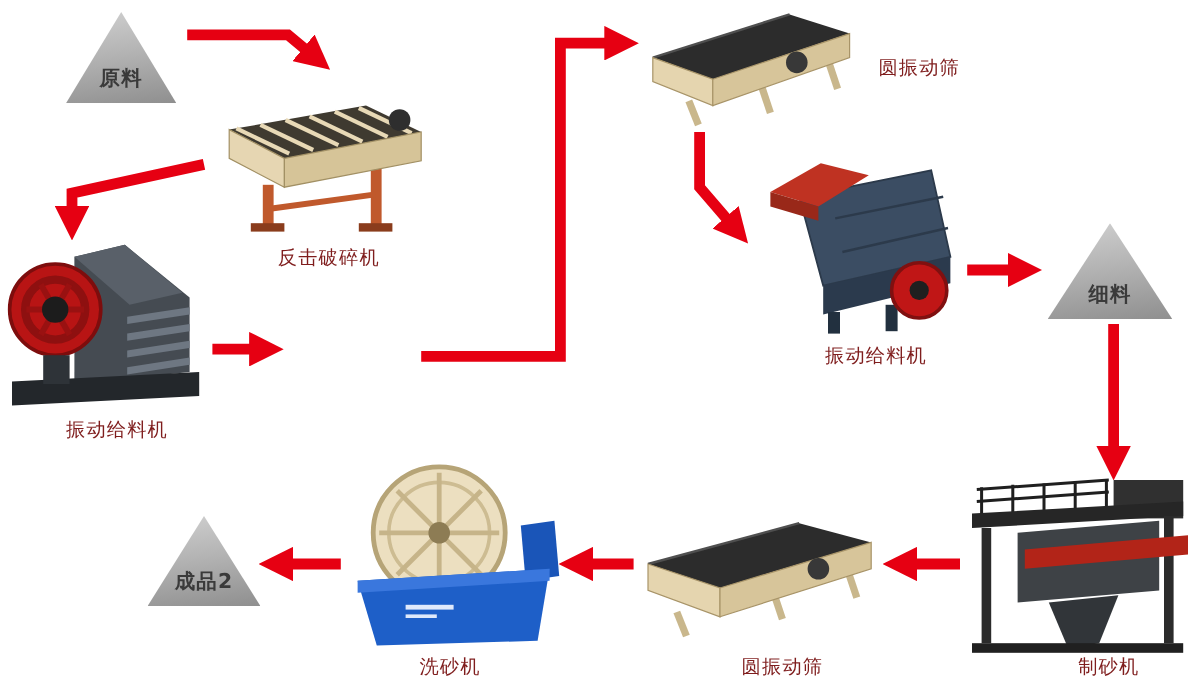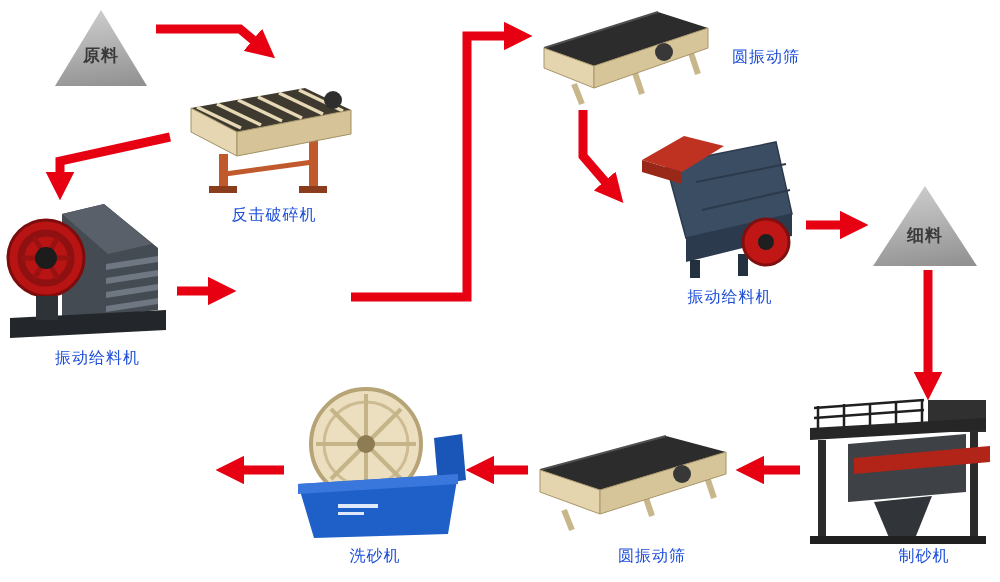--- a/index.html
+++ b/index.html
@@ -8,25 +8,25 @@
     overflow:hidden; font-family:"DejaVu Sans", sans-serif;
   }
   .node { position:absolute; }
   .machine svg { display:block; }
   .pile {
     position:absolute;
     clip-path: polygon(50% 0, 100% 100%, 0 100%);
     background: linear-gradient(172deg, #d0d0d0 0%, #b4b4b4 45%, #8f8f8f 100%);
   }
   .pile > span {
-    position:absolute; left:0; right:0; bottom:19px; text-align:center;
+    position:absolute; left:0; right:0; bottom:9px; text-align:center;
     font-weight:bold; font-size:17px; color:#3a3a3a; letter-spacing:1px;
   }
   .machine-label {
-    position:absolute; font-size:16px; color:#1d4ed8; text-align:center;
+    position:absolute; font-size:16px; color:#7f1d1d; text-align:center;
     letter-spacing:1px; white-space:nowrap;
   }
   .arrows { position:absolute; left:0; top:0; pointer-events:none; }
   .flow-arrow {
     fill:none;
     stroke: var(--arrow-color, #e60012);
     stroke-width:9;
     stroke-linejoin:miter;
   }
 </style>
@@ -56,20 +56,23 @@
   <div class="pile" style="left:55px; top:10px; width:92px; height:76px;">
     <span>原料</span>
   </div>
 
 
   <div class="pile" style="left:873px; top:186px; width:104px; height:80px;">
     <span>细料</span>
   </div>
 
 
+  <div class="pile" style="left:123px; top:430px; width:94px; height:75px;">
+    <span>成品2</span>
+  </div>
 
   <div class="node machine" style="left:183px; top:82px; width:182px; height:118px;">
     <svg width="182" height="118" viewBox="0 0 182 118">
       <rect x="36" y="72" width="9" height="34" fill="#c0592c"></rect>
       <rect x="126" y="52" width="9" height="54" fill="#c0592c"></rect>
       <line x1="42" y1="92" x2="130" y2="80" stroke="#c0592c" stroke-width="5"></line>
       <rect x="26" y="104" width="28" height="7" fill="#8a3c1c"></rect>
       <rect x="116" y="104" width="28" height="7" fill="#8a3c1c"></rect>
       <polygon points="8,26 122,6 168,28 54,50" fill="#3f3a30"></polygon>
       <line x1="14" y1="25" x2="58" y2="46" stroke="#e8d9b6" stroke-width="3.5"></line>

